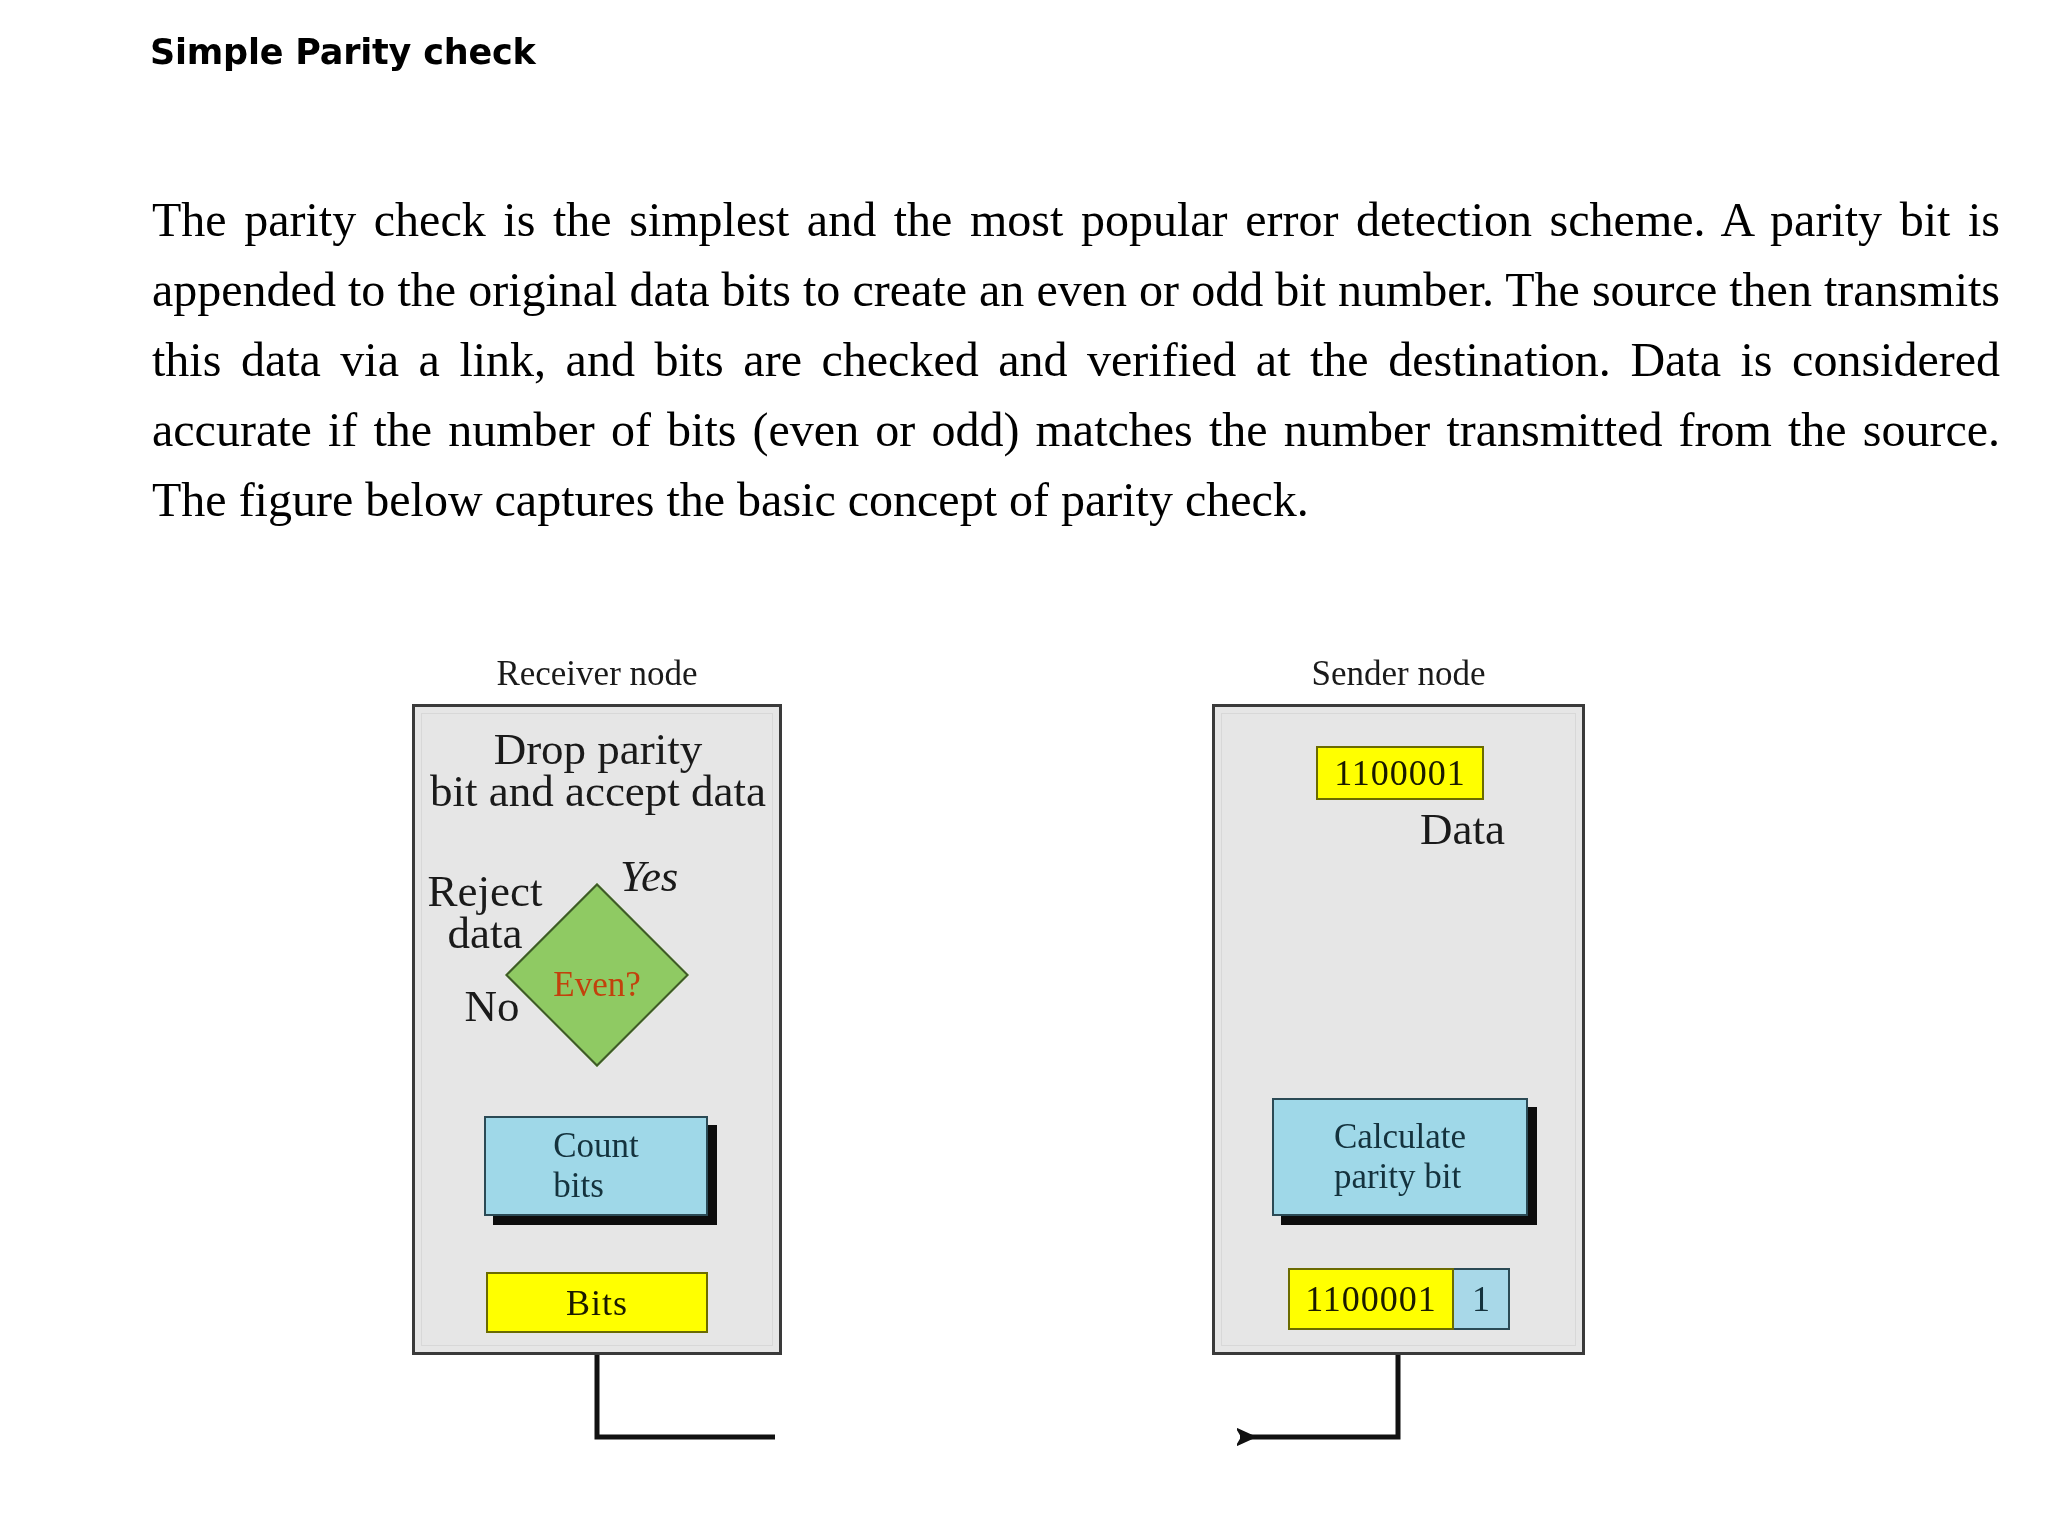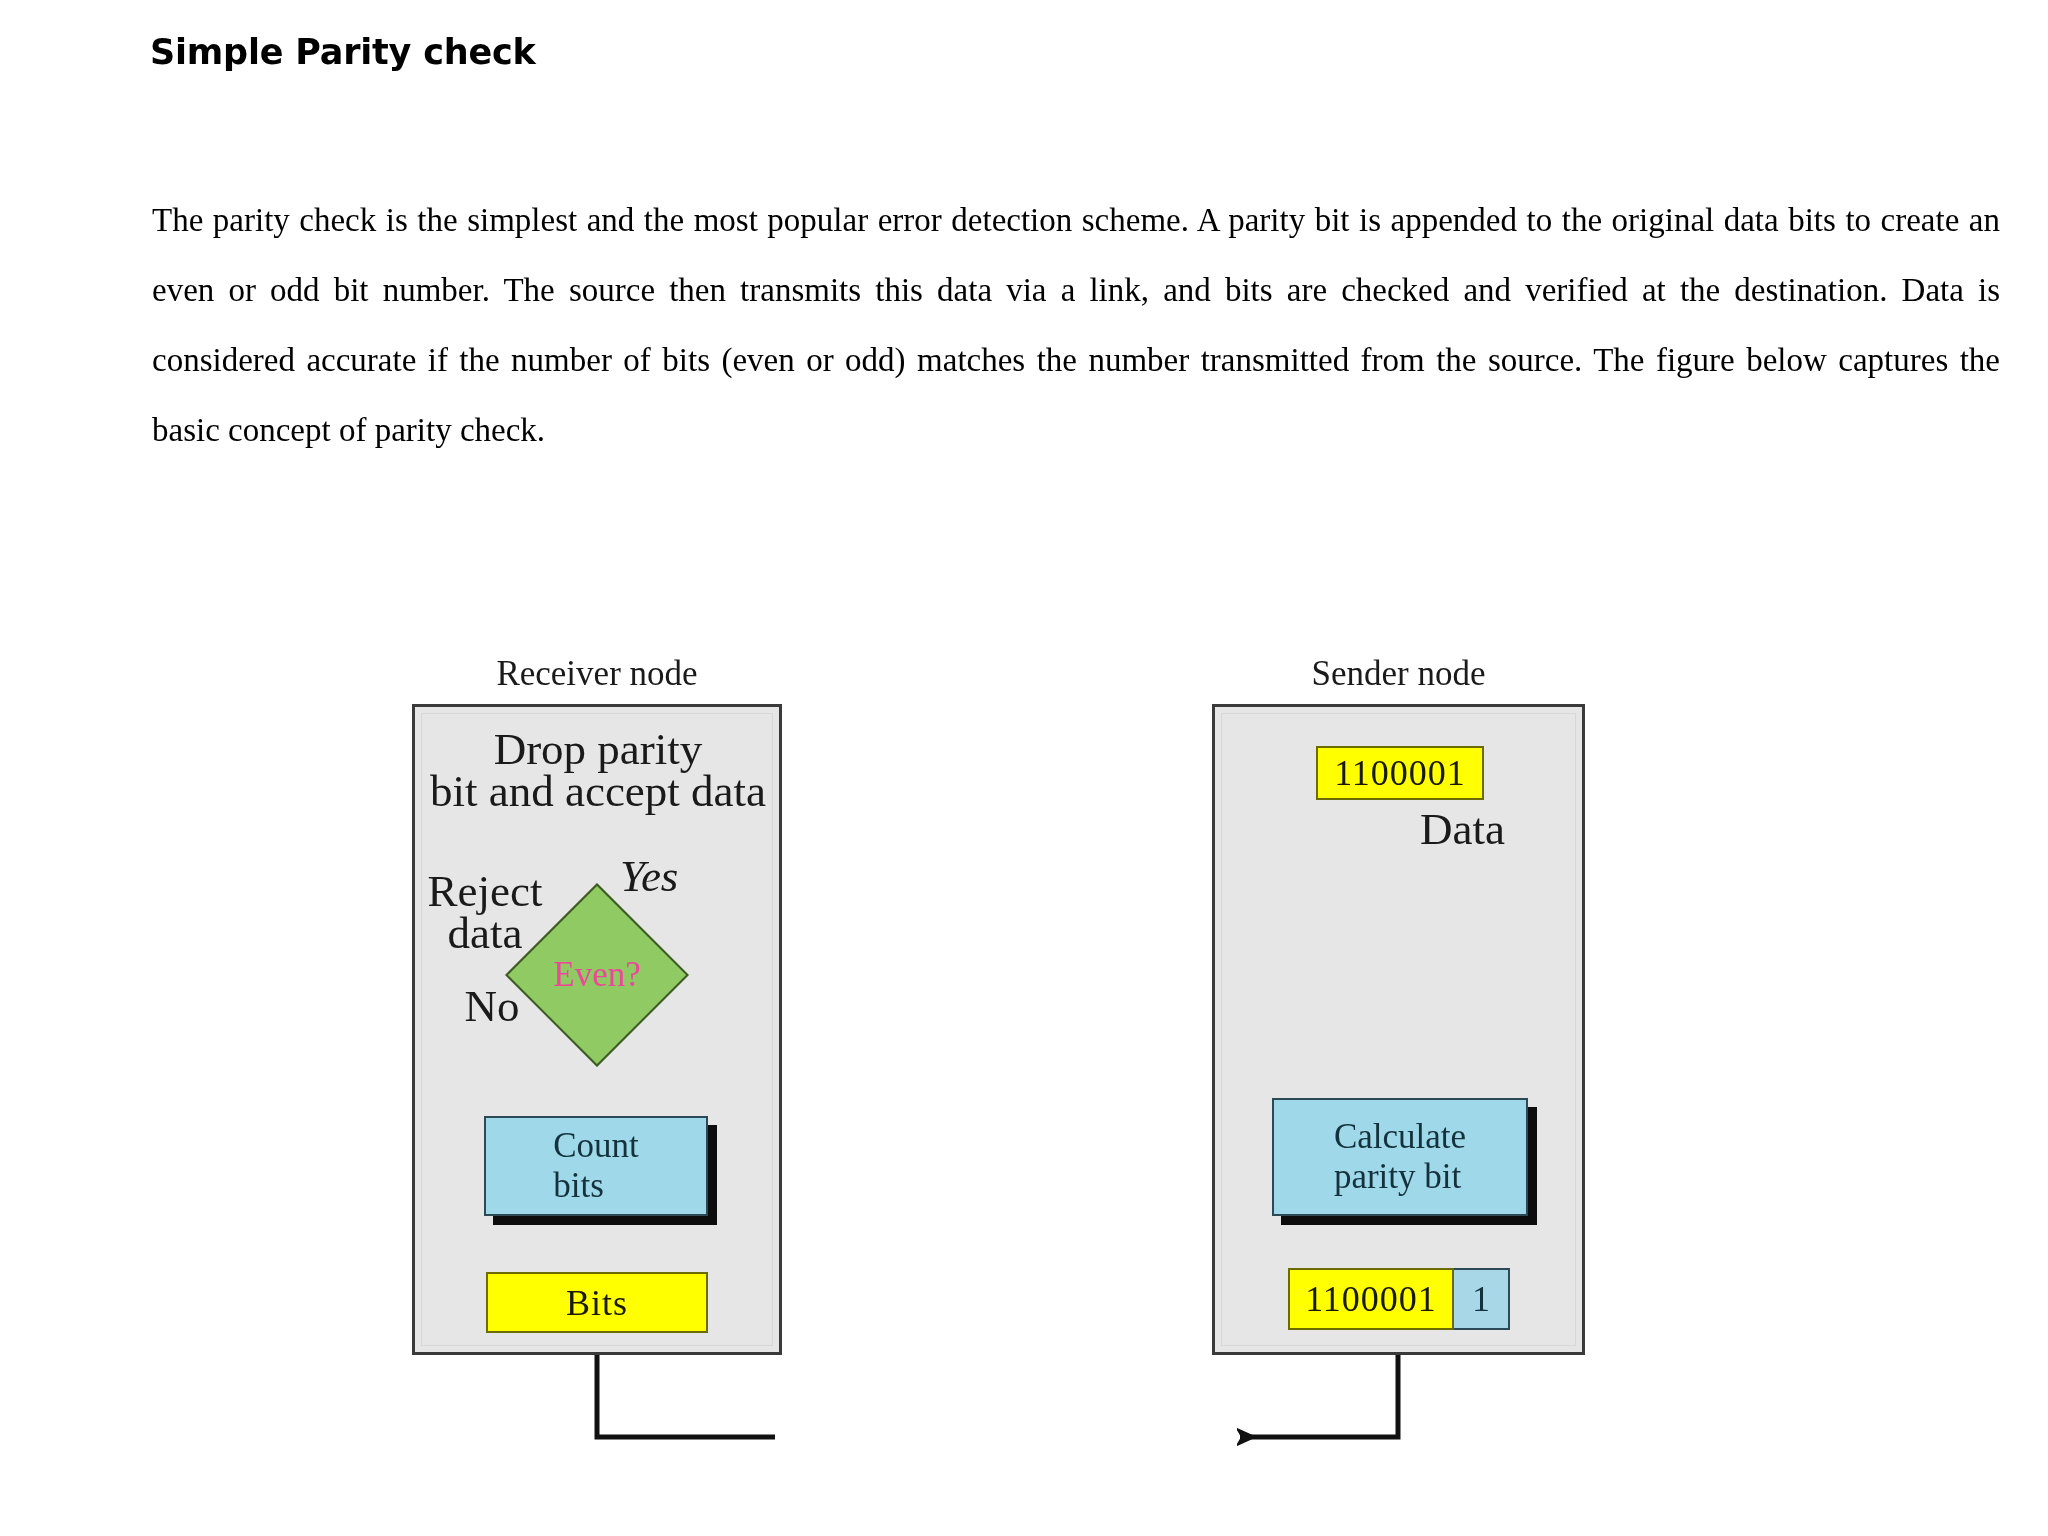--- a/index.html
+++ b/index.html
@@ -28,21 +28,21 @@
     letter-spacing: -0.2px;
     color: #000;
     white-space: nowrap;
   }
   #doc-paragraph {
     position: absolute;
     left: 152px;
     top: 185px;
     width: 1848px;
     font-family: "Liberation Serif", "DejaVu Serif", serif;
-    font-size: 33px;
+    font-size: 48px;
     line-height: 70px;
     text-align: justify;
     text-justify: inter-word;
     color: #000;
   }
 
   
   #figure {
     position: absolute;
     left: 0;
@@ -158,28 +158,28 @@
     position: absolute;
     left: 0; top: 0;
     width: 100%; height: 100%;
     background: #8fca63;
     border: 2px solid #3f5a28;
     box-sizing: border-box;
     transform: rotate(45deg);
   }
   .decision-label {
     position: absolute;
-    left: 0; top: 0;
+    left: 0; top: 10px;
     width: 100%; height: 100%;
     display: flex;
     align-items: center;
     justify-content: center;
     font-family: "Liberation Serif", "DejaVu Serif", serif;
     font-size: 35px;
-    color: #ec4899;
+    color: #c2410c;
     white-space: nowrap;
   }
 
   
   #medium-cylinder {
     position: absolute;
     box-sizing: border-box;
   }
   #medium-body {
     position: absolute;

